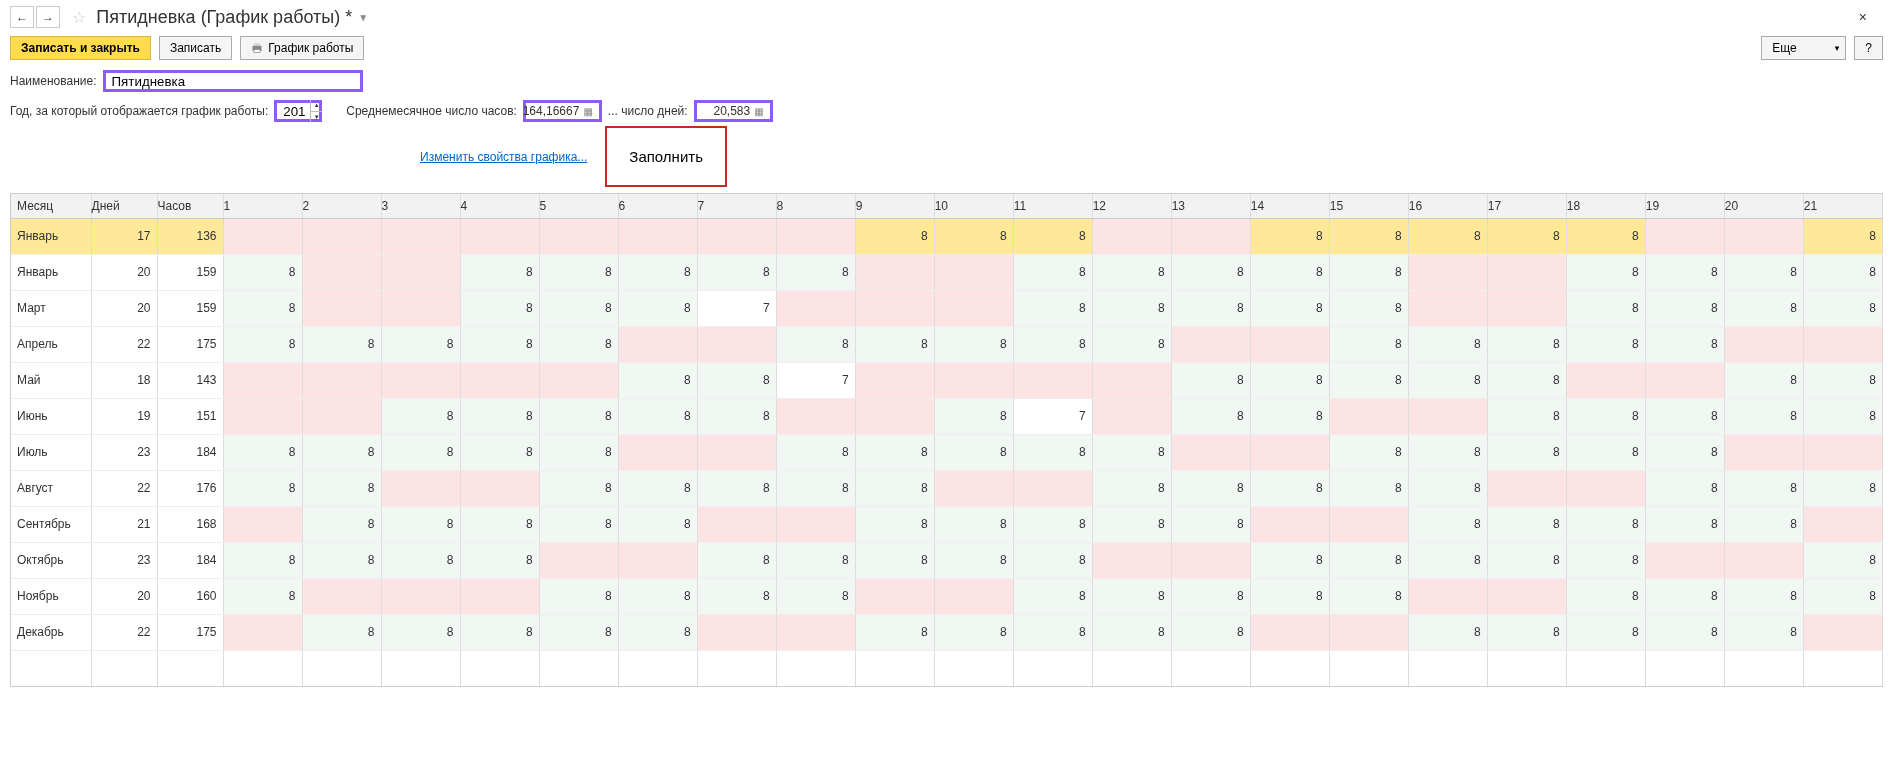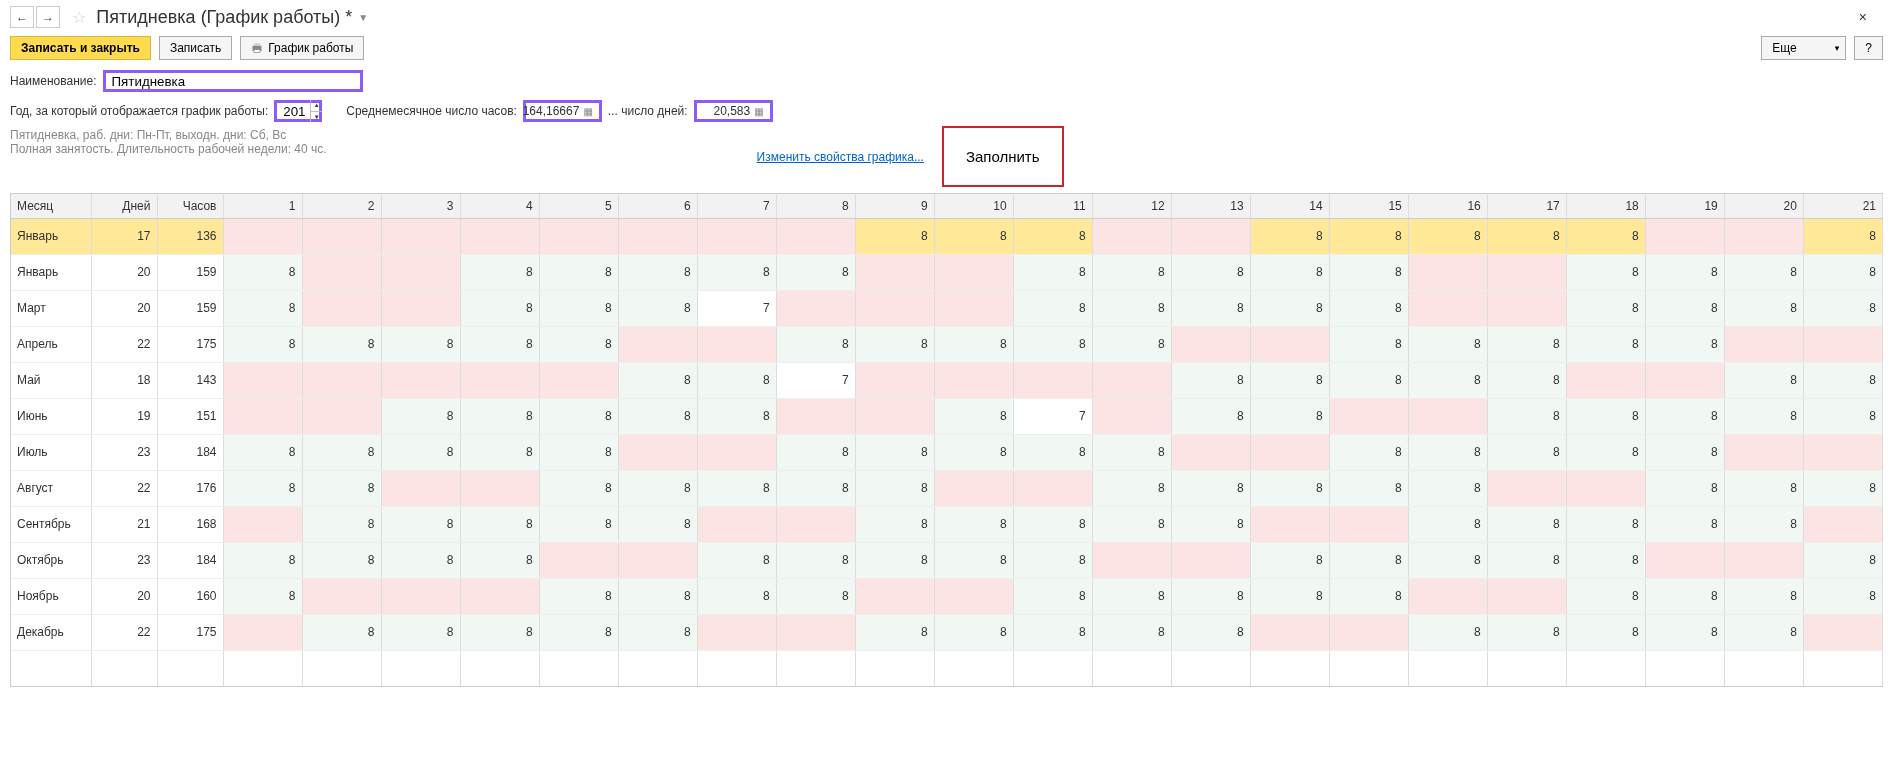--- a/index.html
+++ b/index.html
@@ -29,21 +29,21 @@
   .num-input .calc { margin-left: 4px; color: #888; font-size: 10px; }
   .info-lines { padding: 4px 10px 0; color: #888; }
   .link { color: #0066cc; text-decoration: underline; cursor: pointer; }
   .fill-bar { display:flex; align-items:center; gap: 18px; margin-top: 2px; padding-left: 420px; }
   .fill-btn { border: 2px solid #c62828; padding: 20px 22px; font-size: 15px; cursor:pointer; background:#fff; }
   .info-wrap { display:flex; }
   .info-left { flex: 0 0 auto; }
   .table-wrap { margin: 6px 10px 0; border: 1px solid #ccc; border-right: none; }
   table { border-collapse: collapse; width: 100%; table-layout: fixed; }
   th, td { border-right: 1px solid #ddd; border-bottom: 1px solid #eee; padding: 0; height: 36px; font-size: 12px; text-align: right; padding-right: 6px; vertical-align: middle; }
-  th { background: #f2f2f2; font-weight: normal; color: #333; height: 24px; text-align: right; border-bottom: 1px solid #ccc; }
+  th { background: #f2f2f2; font-weight: normal; color: #333; height: 24px; text-align: left; border-bottom: 1px solid #ccc; }
   th.left, td.month { text-align: left; padding-left: 6px; }
   col.c-month { width: 80px; }
   col.c-days { width: 66px; }
   col.c-hours { width: 66px; }
   col.c-day { width: auto; }
   .c-sel { background: #ffe999 !important; }
   .c-wknd { background: #fce4e4; }
   .c-work { background: #f1f8f3; }
   .c-pre { background: #fff; }
   td.empty-bottom { background: #fff; border-bottom: none; }
@@ -101,24 +101,20 @@
       <span class="calc">▦</span>
     </span>
     <span class="label">... число дней:</span>
     <span class="input num-input">
       <span>20,583</span>
       <span class="calc">▦</span>
     </span>
   </div>
 
   <div class="info-wrap">
-    <div class="info-lines info-left">
-      <div>Пятидневка, раб. дни: Пн-Пт, выходн. дни: Сб, Вс</div>
-      <div>Полная занятость. Длительность рабочей недели: 40 чс.</div>
-    </div>
     <div class="fill-bar">
       <span class="link">Изменить свойства графика...</span>
       <button class="fill-btn">Заполнить</button>
     </div>
   </div>
 
   <div class="table-wrap">
     <table>
       <colgroup id="cg">
           <col class="c-month">

